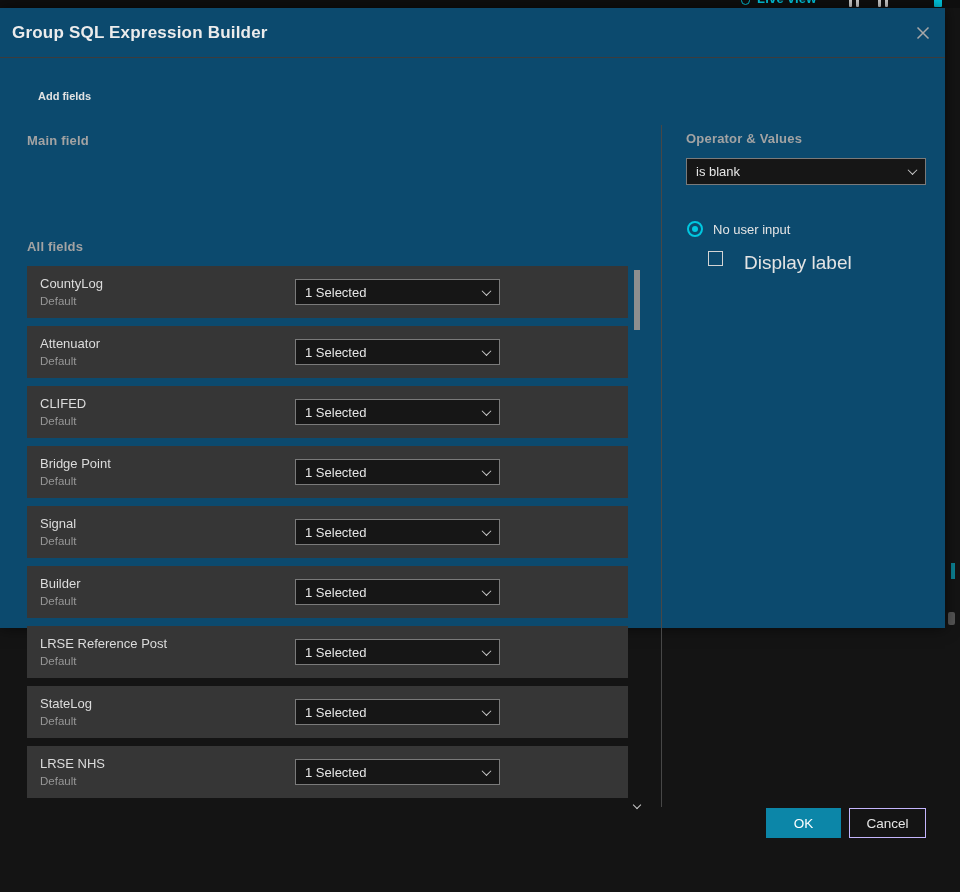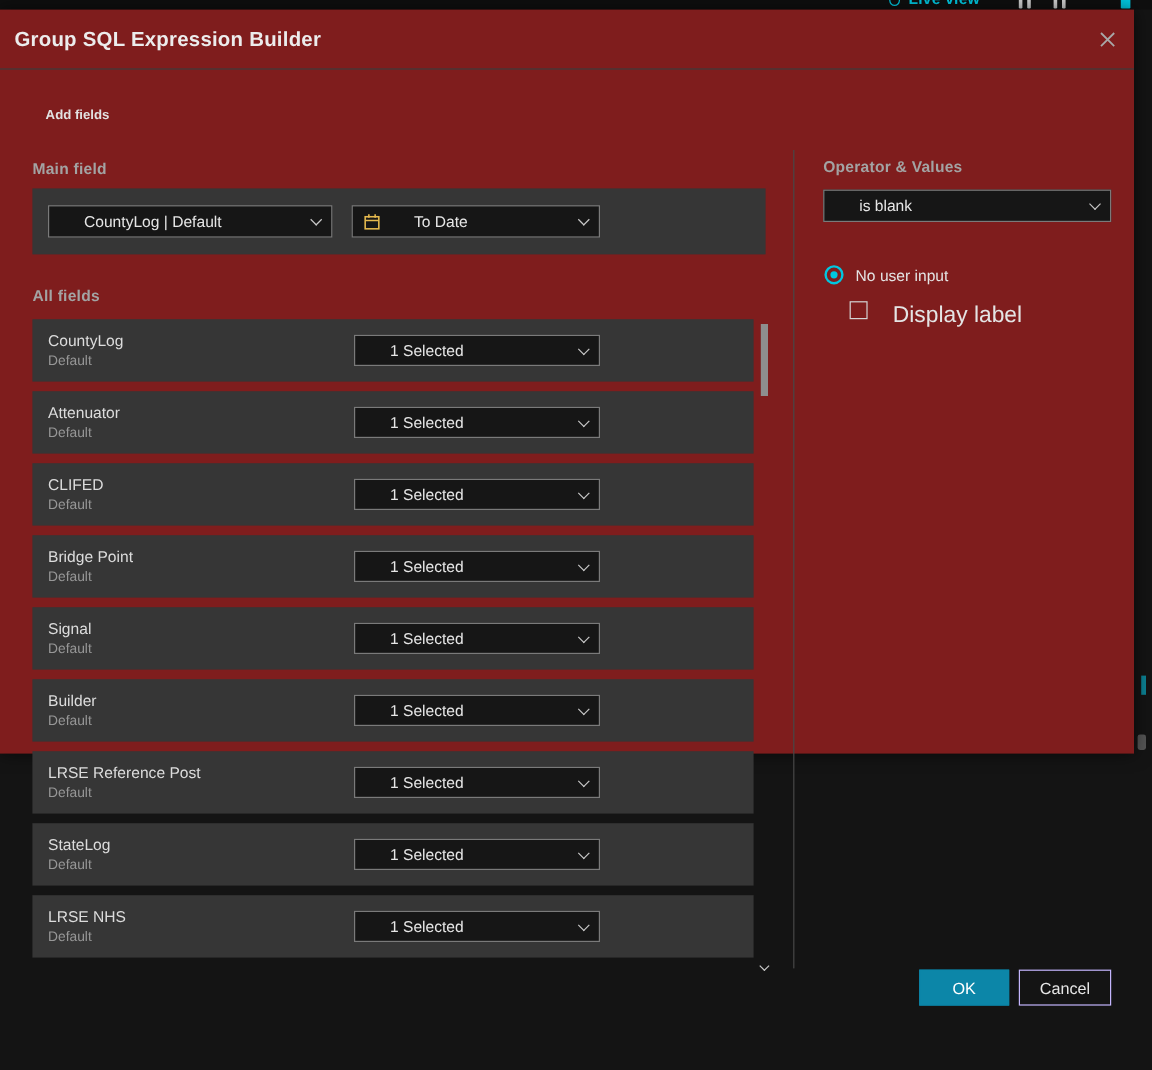--- a/index.html
+++ b/index.html
@@ -23,21 +23,21 @@
   .live-view-label{position:absolute;left:757px;top:-9px;color:var(--accent);font-size:13px;font-weight:700;letter-spacing:.2px;}
   .tb{position:absolute;top:-3px;width:3px;height:10px;background:#cfcfcf;border-radius:1px;}
   .tb.teal{background:var(--accent);}
   .backdrop-right{position:absolute;left:945px;top:8px;width:15px;height:884px;background:#141414;overflow:hidden;}
   .mark-teal{position:absolute;left:6px;top:555px;width:4px;height:16px;background:#0a93a8;opacity:.85;}
   .mark-gray{position:absolute;left:3px;top:604px;width:7px;height:13px;background:#8a8a8a;opacity:.55;border-radius:2px;}
 
   
   .modal{
     position:absolute;left:0;top:8px;width:945px;height:620px;
-    background:#7f1d1d;
+    background:#0c4a6e;
     box-shadow:0 0 14px rgba(0,0,0,.6);
   }
   .modal-header{
     position:absolute;left:0;top:0;width:100%;height:50px;
     border-bottom:1px solid #3c3c3c;
   }
   .modal-title{
     position:absolute;left:12px;top:15px;
     font-size:17px;font-weight:700;color:#ececec;letter-spacing:.2px;
   }
@@ -56,21 +56,21 @@
   .lbl-main-field{left:27px;top:125px;}
   .lbl-all-fields{left:27px;top:231px;}
   .lbl-operator{left:686px;top:123px;}
 
   
   .dropdown{
     position:absolute;display:flex;align-items:center;gap:8px;
     background:#161616;border:1px solid #7a7a7a;
     padding:0 9px;font-size:13px;color:#e6e6e6;cursor:pointer;
   }
-  .dd-label{flex:1;white-space:nowrap;overflow:hidden;text-overflow:ellipsis;margin-left:20px;}
+  .dd-label{flex:1;white-space:nowrap;overflow:hidden;text-overflow:ellipsis;}
   .chev{
     width:7px;height:7px;flex:0 0 auto;
     border-right:1.6px solid #c9c9c9;border-bottom:1.6px solid #c9c9c9;
     transform:rotate(45deg) translate(-1px,-1px);
   }
 
   
   .main-field-panel{
     position:absolute;left:27px;top:149px;width:611px;height:55px;background:#363636;
   }
@@ -147,40 +147,20 @@
       <svg width="16" height="16" viewBox="0 0 16 16">
         <path d="M2.5 2.5 L13.5 13.5 M13.5 2.5 L2.5 13.5" stroke="#a8a8a8" stroke-width="1.5" fill="none"></path>
       </svg>
     </div>
   </div>
 
   <div class="section-heading">Add fields</div>
 
   <div class="group-label lbl-main-field">Main field</div>
 
-  <div class="main-field-panel">
-    <div class="dropdown dd-main-field">
-      <span class="dd-label">CountyLog | Default</span>
-      <span class="chev"></span>
-    </div>
-    <div class="dropdown dd-date">
-      <span class="cal-icon">
-        <svg width="14" height="14" viewBox="0 0 16 16">
-          <g fill="none" stroke="#e5b94e" stroke-width="1.5">
-            <rect x="1.5" y="3" width="13" height="11.5"></rect>
-            <line x1="1.5" y1="6.5" x2="14.5" y2="6.5"></line>
-            <line x1="5" y1="0.5" x2="5" y2="4"></line>
-            <line x1="11" y1="0.5" x2="11" y2="4"></line>
-          </g>
-        </svg>
-      </span>
-      <span class="dd-label">To Date</span>
-      <span class="chev"></span>
-    </div>
-  </div>
 
   <div class="group-label lbl-all-fields">All fields</div>
 
   <div class="all-fields-list">
   <div class="field-row">
     <div class="row-name">CountyLog</div>
     <div class="row-sub">Default</div>
     <div class="dropdown row-dd">
       <span class="dd-label">1 Selected</span>
       <span class="chev"></span>

